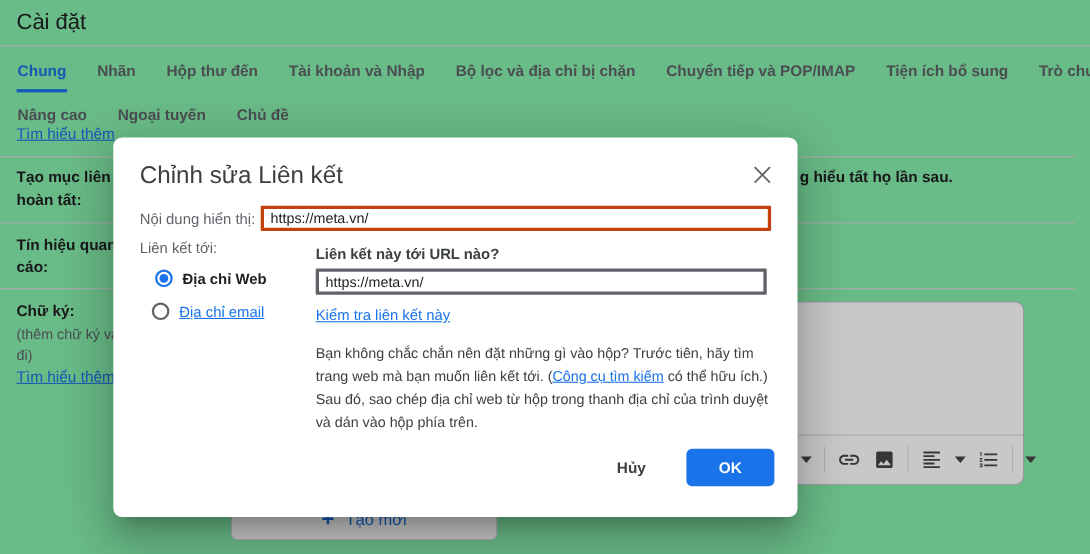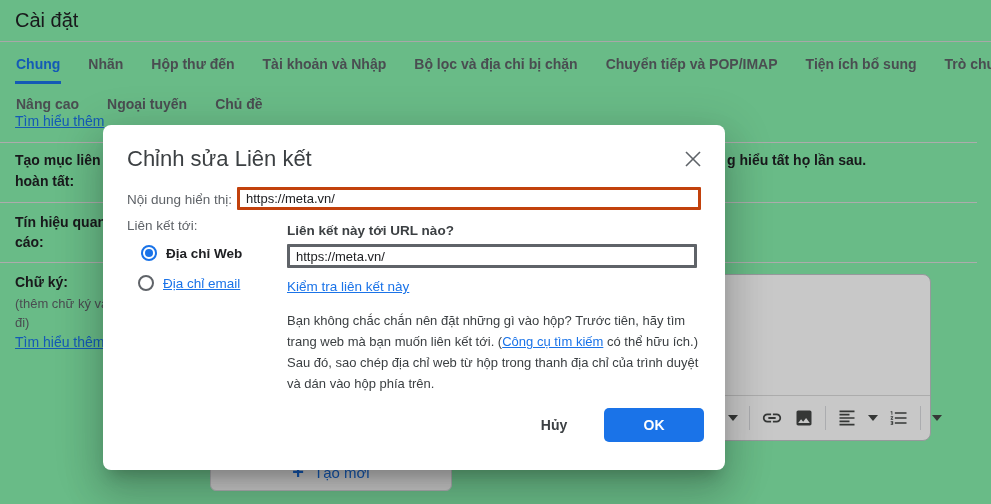--- a/index.html
+++ b/index.html
@@ -67,21 +67,21 @@
   .mlink { position:absolute; font-size:13.5px; color:#1a73e8; text-decoration:underline; cursor:pointer; }
 
   .help { position:absolute; left:184px; top:185px; width:424px; font-size:13px; line-height:21px; color:#3c4043; }
   .help b { font-weight:400; }
   .help a { color:#1a73e8; text-decoration:underline; cursor:pointer; }
 
   .modal-actions { position:absolute; left:0; right:21px; top:283px; height:34px;
                    display:flex; justify-content:flex-end; align-items:center; gap:20px; }
   .btn-cancel { min-width:60px; height:34px; display:flex; align-items:center; justify-content:center;
                 color:#3c4043; font-size:14px; font-weight:700; cursor:pointer; border-radius:4px; }
-  .btn-ok { width:100px; height:34px; background:#1a73e8; color:#fff; font-size:14px; font-weight:700;
+  .btn-ok { width:80px; height:34px; background:#1a73e8; color:#fff; font-size:14px; font-weight:700;
             border:none; border-radius:5px; display:flex; align-items:center; justify-content:center; cursor:pointer; }
 </style>
 </head>
 <body>
 
 <div class="screen">
 
   <div class="bg">
 
     <div class="page-header">

